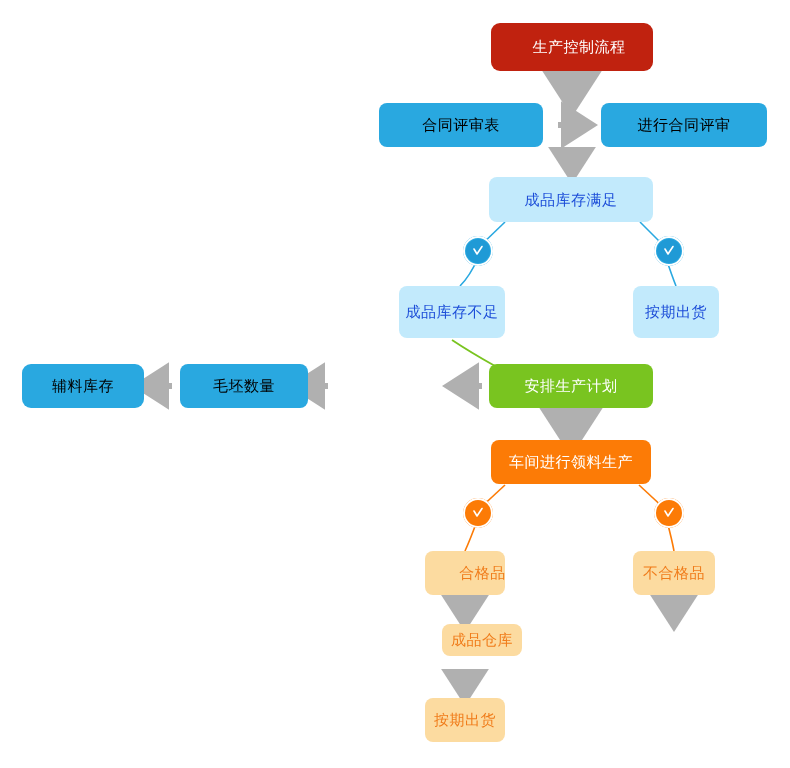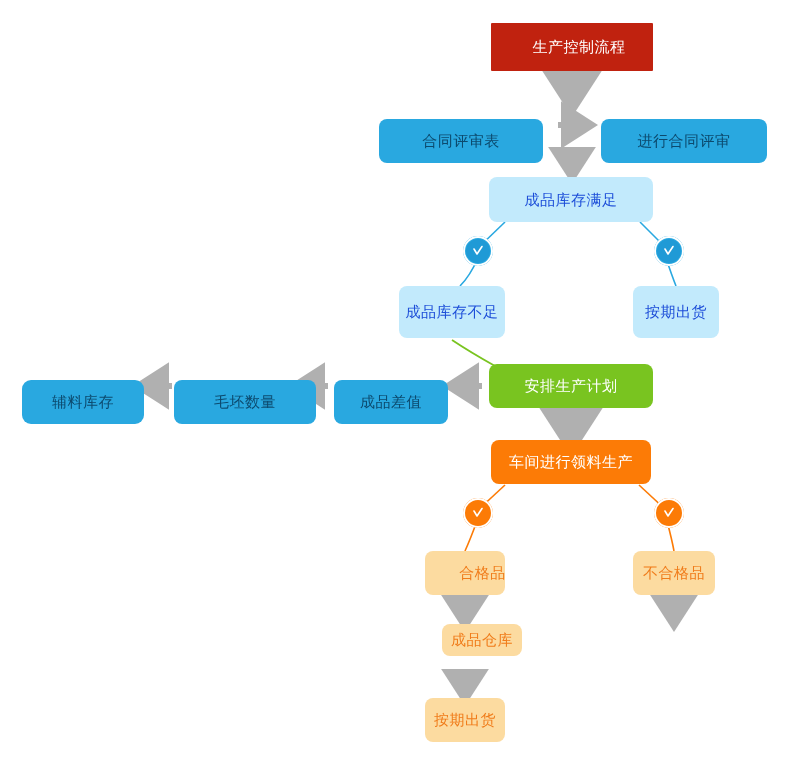--- a/index.html
+++ b/index.html
@@ -35,27 +35,26 @@
     font-size: 15px;
     letter-spacing: 0.5px;
     text-align: center;
     line-height: 1.2;
     white-space: nowrap;
     z-index: 3;
   }
   .n-root {
     background: #c0220f;
     color: #ffffff;
-    border-radius: 1px;
+    border-radius: 9px;
     padding-left: 14px;
   }
   .n-blue {
     background: #29a8e0;
-    color: #0c4a6e;
-    margin-top: 16px;
+    color: #000000;
   }
   .n-lightblue {
     background: #c2eafc;
     color: #1d4ed8;
   }
   .n-green {
     background: #79c420;
     color: #ffffff;
   }
   .n-orange {
@@ -182,22 +181,21 @@
     </g>
   </svg>
 
   <div class="node n-root" style="left: 491px; top: 23px; width: 162px; height: 48px;">生产控制流程</div>
   <div class="node n-blue" style="left: 379px; top: 103px; width: 164px; height: 44px;">合同评审表</div>
   <div class="node n-blue" style="left: 601px; top: 103px; width: 166px; height: 44px;">进行合同评审</div>
   <div class="node n-lightblue" style="left: 489px; top: 177px; width: 164px; height: 45px;">成品库存满足</div>
   <div class="node n-lightblue" style="left: 399px; top: 286px; width: 106px; height: 52px;">成品库存不足</div>
   <div class="node n-lightblue" style="left: 633px; top: 286px; width: 86px; height: 52px;">按期出货</div>
   <div class="node n-blue" style="left: 22px; top: 364px; width: 122px; height: 44px; border-radius: 9px;">辅料库存</div>
-  <div class="node n-blue" style="left: 174px; top: 364px; width: 142px; height: 44px; text-align: right;">毛坯数量</div>
-  <div class="node n-blue" style="left: 334px; top: 364px; width: 114px; height: 44px;">成品差值</div>
+  <div class="node n-blue" style="left: 180px; top: 364px; width: 128px; height: 44px; text-align: right;">毛坯数量</div>
   <div class="node n-orange" style="left: 491px; top: 440px; width: 160px; height: 44px;">车间进行领料生产</div>
   <div class="node n-green" style="left: 489px; top: 364px; width: 164px; height: 44px;">安排生产计划</div>
   <div class="node n-lightorange" style="left: 425px; top: 551px; width: 80px; height: 44px; padding-left: 35px;">合格品</div>
   <div class="node n-lightorange" style="left: 633px; top: 551px; width: 82px; height: 44px;">不合格品</div>
   <div class="node n-lightorange" style="left: 442px; top: 624px; width: 80px; height: 32px;">成品仓库</div>
   <div class="node n-lightorange" style="left: 425px; top: 698px; width: 80px; height: 44px;">按期出货</div>
 
   <div class="branch-dot dot-blue" style="left: 463px; top: 236px;">
     <span class="ring"></span>
     <span class="core"></span>

